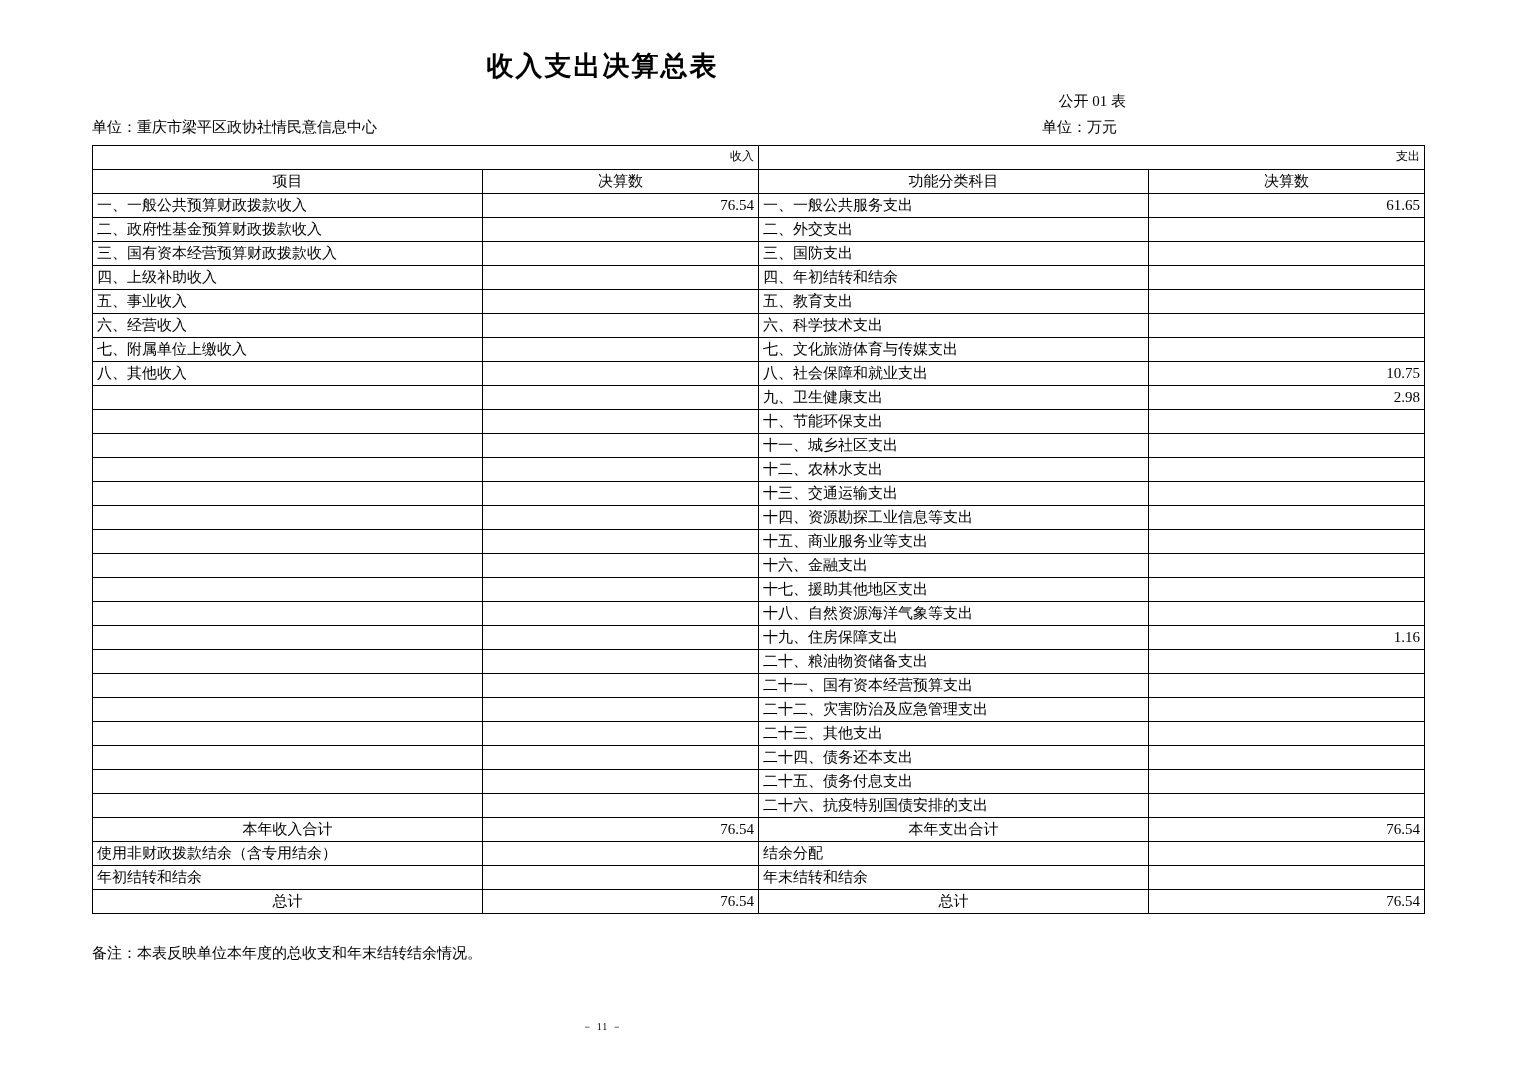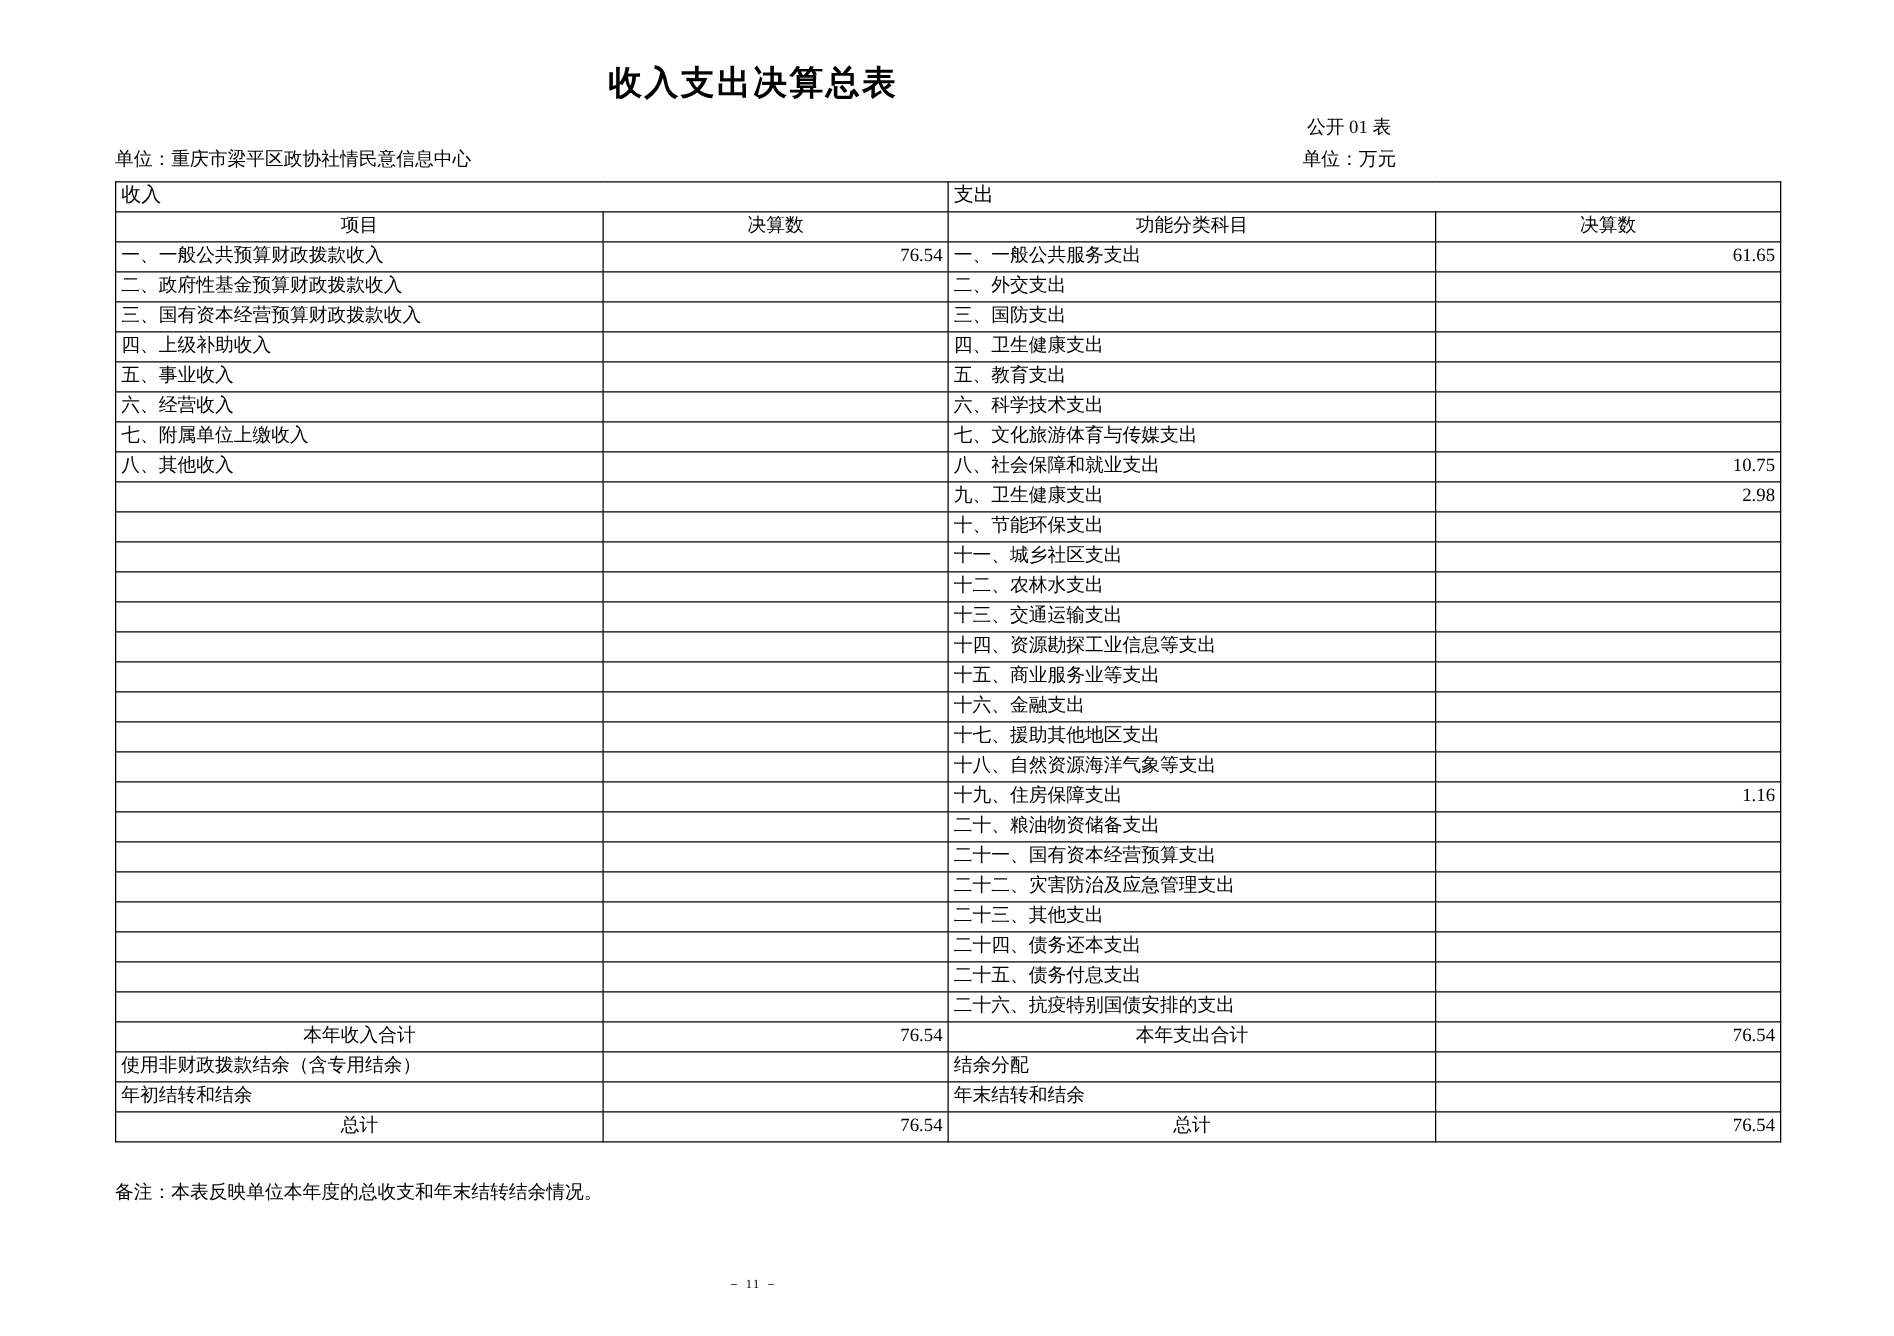--- a/index.html
+++ b/index.html
@@ -25,21 +25,21 @@
     text-align: center;
     font-size: 27px;
     font-weight: bold;
     letter-spacing: 2px;
     margin: 0;
     padding-top: 48px;
     font-family: "Liberation Serif", "DejaVu Serif", serif;
   }
   .sheet-no {
     position: absolute;
-    right: 92px;
+    right: 79px;
     top: 92px;
     font-size: 15px;
   }
   .meta-row {
     position: absolute;
     left: 92px;
     right: 88px;
     top: 118px;
     display: flex;
     justify-content: space-between;
@@ -61,22 +61,23 @@
     font-weight: normal;
     vertical-align: middle;
     line-height: 1.15;
     overflow: hidden;
     white-space: nowrap;
   }
   .c-left { text-align: left; margin-left: 19px; }
   .c-center { text-align: center; }
   .c-right { text-align: right; padding-right: 8px; }
   .group-head {
-    text-align: left;
-    font-size: 16px;
+    text-align: right;
+    font-size: 12px;
+    font-family: Liberation Mono, monospace;
   }
   .col-item { width: 390px; }
   .col-num  { width: 276px; }
   .note {
     position: absolute;
     left: 92px;
     top: 944px;
     font-size: 15px;
   }
   .page-num {
@@ -135,21 +136,21 @@
         </tr>
         <tr>
           <td class="c-left">三、国有资本经营预算财政拨款收入</td>
           <td class="c-right"></td>
           <td class="c-left">三、国防支出</td>
           <td class="c-right"></td>
         </tr>
         <tr>
           <td class="c-left">四、上级补助收入</td>
           <td class="c-right"></td>
-          <td class="c-left">四、卫生健康支出</td>
+          <td class="c-left">四、年初结转和结余</td>
           <td class="c-right"></td>
         </tr>
         <tr>
           <td class="c-left">五、事业收入</td>
           <td class="c-right"></td>
           <td class="c-left">五、教育支出</td>
           <td class="c-right"></td>
         </tr>
         <tr>
           <td class="c-left">六、经营收入</td>

